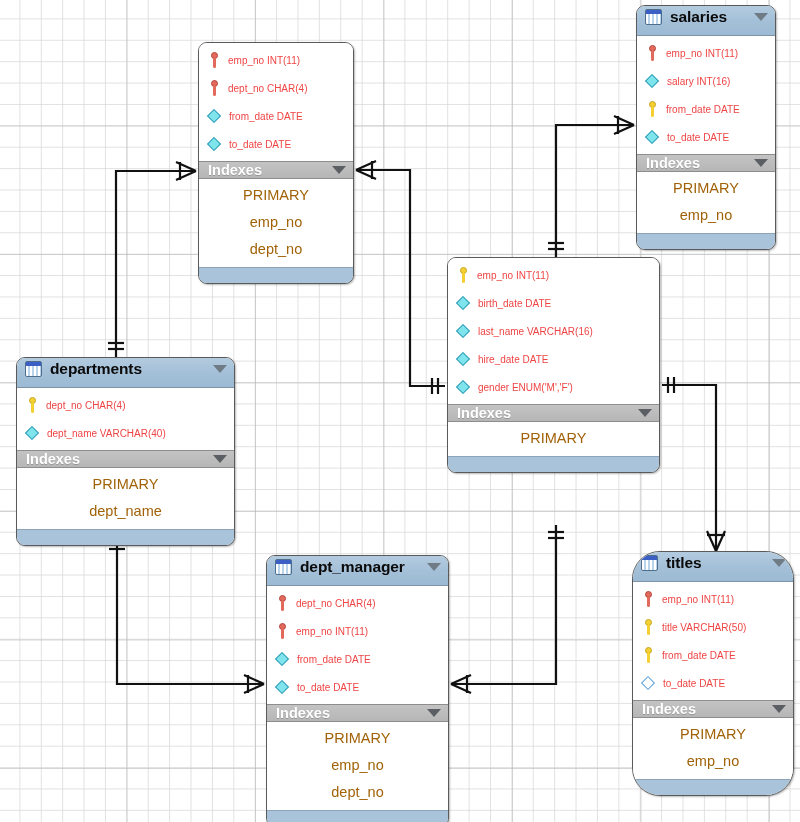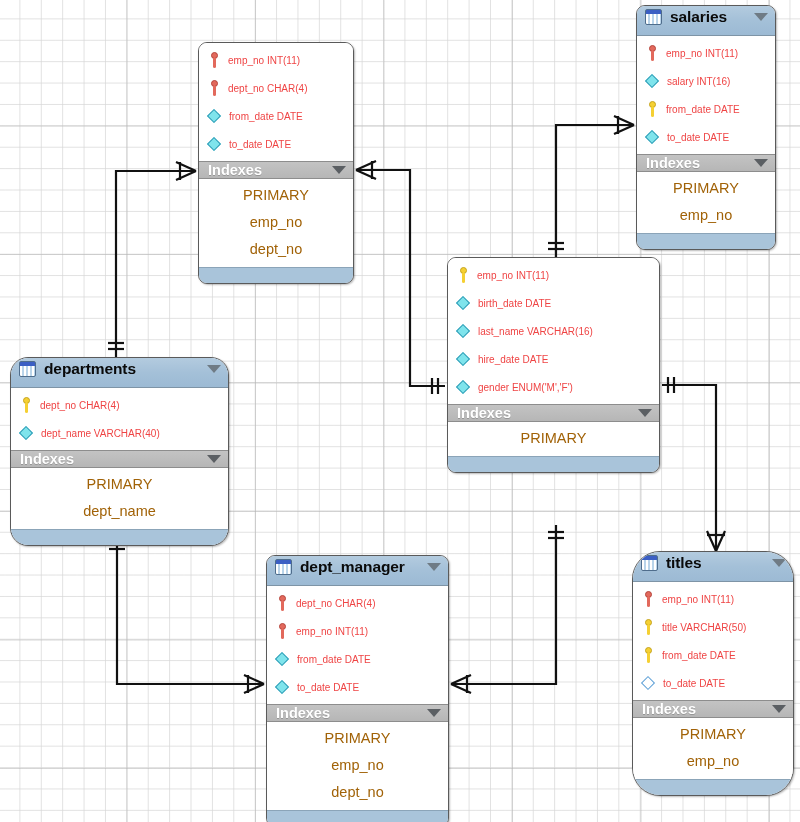--- a/index.html
+++ b/index.html
@@ -358,21 +358,21 @@
         </div>
         <div class="idx-header">
           <span class="idx-title">Indexes</span>
           <span class="caret dark"></span>
         </div>
         <div class="idx-list">
           <div class="idx-item">PRIMARY</div>
         </div>
         <div class="tbl-footer"></div>
       </div>
-      <div class="table-box" style="left: 10px; top: 357px; width: 219px; border-radius: 18px;">
+      <div class="table-box" style="left: 16px; top: 357px; width: 219px;">
         <div class="tbl-header">
           <span class="tbl-icon"></span>
           <span class="tbl-title">departments</span>
           <span class="caret"></span>
         </div>
         <div class="fields">
           <div class="field">
             <span class="ic key-yellow"></span>
             <span class="fname">dept_no CHAR(4)</span>
           </div>

